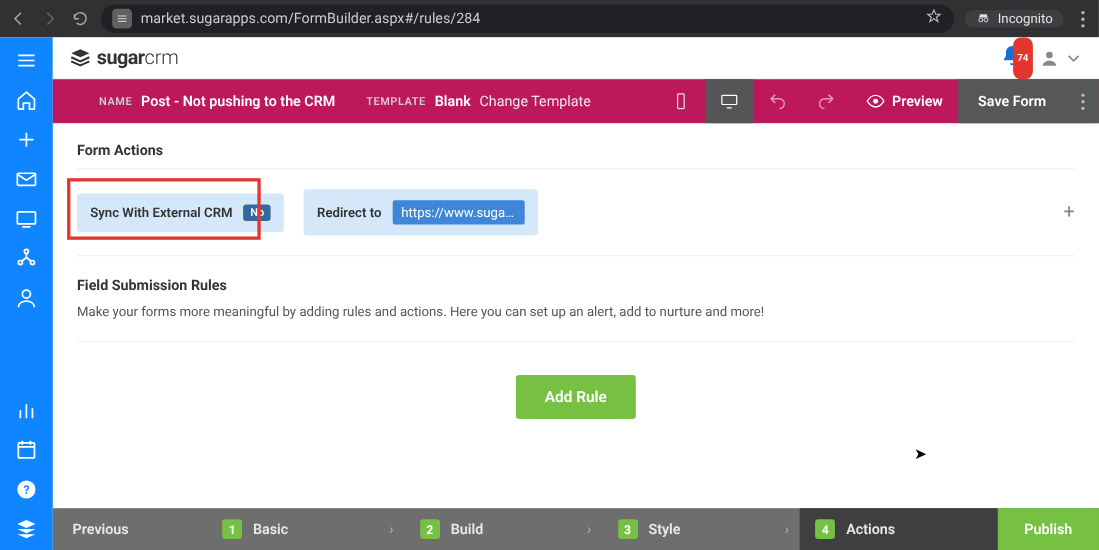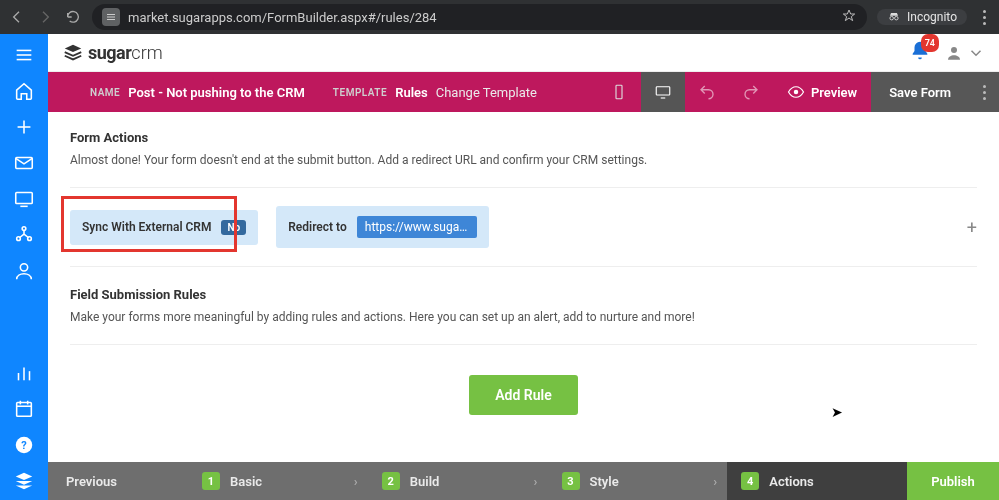--- a/index.html
+++ b/index.html
@@ -25,21 +25,21 @@
   .rail-icon.filled svg { fill:#fff; stroke:none; }
 
   .main { flex:1; display:flex; flex-direction:column; }
   .app-header { height:38px; background:#fff; display:flex; align-items:center; padding:0 14px; justify-content:space-between; border-bottom:1px solid #eee; }
   .logo { display:flex; align-items:center; gap:4px; font-size:18px; color:#333; }
   .logo b { font-weight:700; letter-spacing:-0.5px; }
   .logo .thin { font-weight:300; }
   .header-right { display:flex; align-items:center; gap:14px; }
   .bell-wrap { position:relative; }
   .bell-wrap svg { width:22px; height:22px; fill:#1a6fd6; }
-  .badge-count { position:absolute; top:-6px; right:-8px; background:#e3362f; color:#fff; font-size:9px; padding:4px 4px; border-radius:7px; font-weight:600; }
+  .badge-count { position:absolute; top:-6px; right:-8px; background:#e3362f; color:#fff; font-size:9px; padding:14px 4px; border-radius:7px; font-weight:600; }
   .user-menu { display:flex; align-items:center; gap:4px; color:#777; }
   .user-menu svg { width:18px; height:18px; fill:#888; }
 
   .subheader { height:40px; background:#be185d; display:flex; align-items:center; color:#fff; font-size:13px;padding-left:28px; }
   .subheader .seg { padding:0 14px; display:flex; align-items:center; gap:8px; height:100%; }
   .subheader .seg.name { flex: 0 0 auto; }
   .subheader .label { font-size:10px; letter-spacing:0.5px; color:#cfcfcf; font-weight:600; }
   .subheader .val { font-weight:600; }
   .subheader .link { color:#eaeaea; cursor:pointer; }
   .subheader .spacer { flex:1; }
@@ -235,21 +235,21 @@
       </div>
     </div>
 
     <div class="subheader">
       <div class="seg name">
         <span class="label">NAME</span>
         <span class="val">Post - Not pushing to the CRM</span>
       </div>
       <div class="seg">
         <span class="label">TEMPLATE</span>
-        <span class="val">Rules</span>
+        <span class="val">Blank</span>
         <span class="link">Change Template</span>
       </div>
       <div class="spacer"></div>
       <div class="toolbar-group">
         <div class="toolbar-btn">
             <svg viewBox="0 0 24 24">
               <rect x="8" y="3" width="8" height="18" rx="1" fill="none" stroke="#ddd" stroke-width="1.5"></rect>
             </svg>
           </div>
         <div class="toolbar-btn active">
@@ -281,21 +281,20 @@
           <div class="dots-vert">
             <span></span>
             <span></span>
             <span></span>
           </div>
         </div>
     </div>
 
     <div class="content">
       <div class="section-title">Form Actions</div>
-      <div class="section-desc">Almost done! Your form doesn't end at the submit button. Add a redirect URL and confirm your CRM settings.</div>
 
       <div class="actions-row">
         <div class="highlight-box"></div>
         <div class="chip">
           <span>Sync With External CRM</span>
           <span class="toggle-off">No</span>
         </div>
         <div class="chip redirect">
           <span>Redirect to</span>
           <span class="url-chip">https://www.sugarcrm.c...</span>

